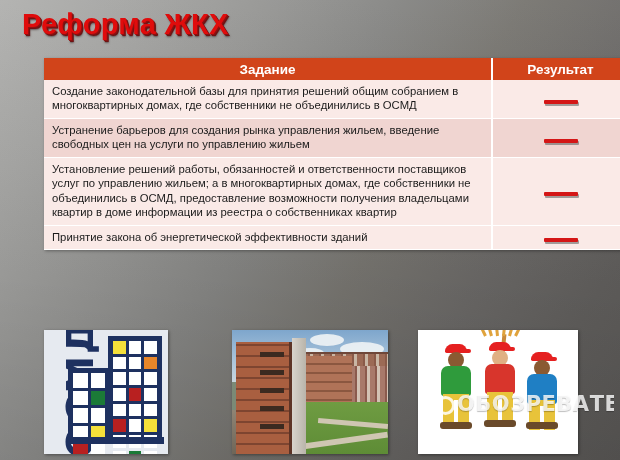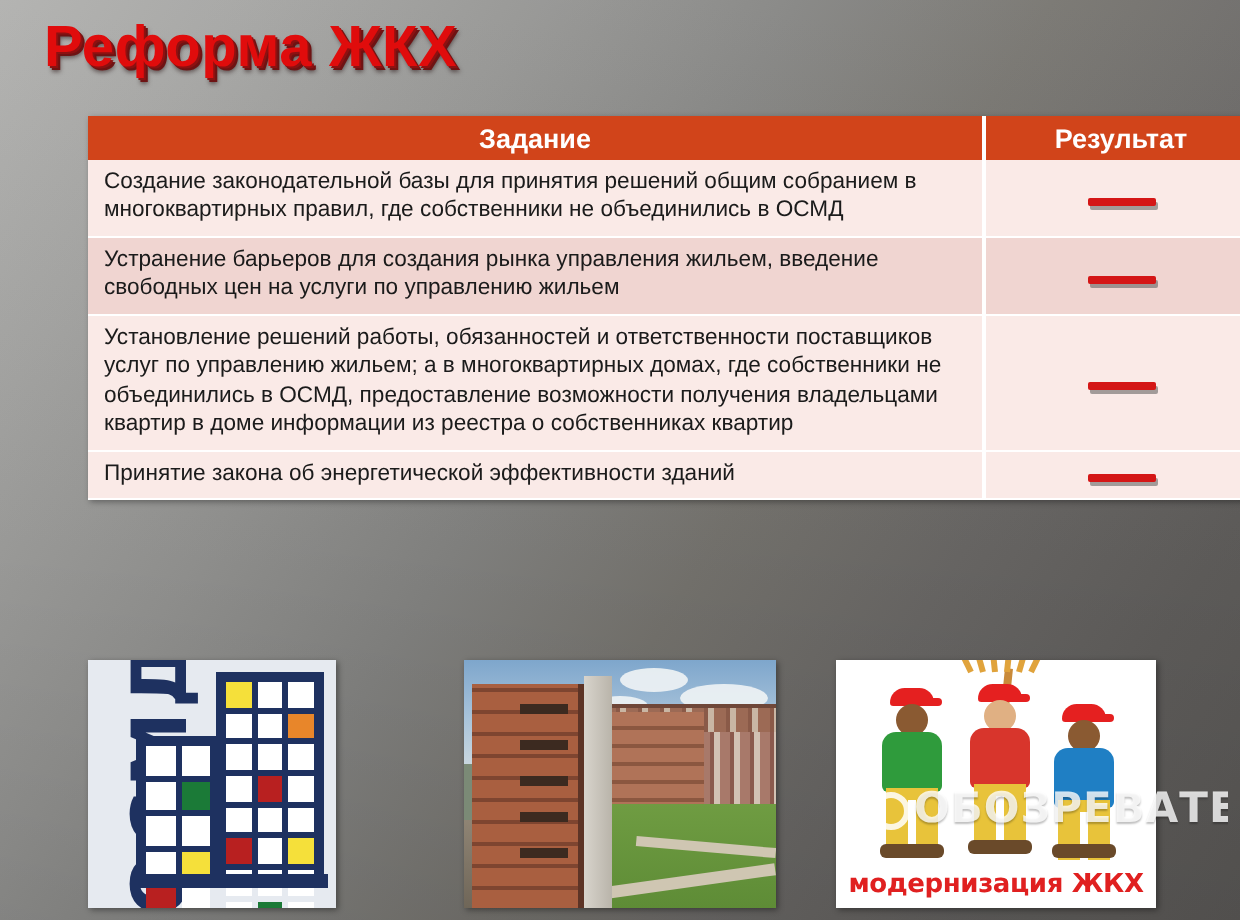--- a/index.html
+++ b/index.html
@@ -296,21 +296,21 @@
 
   <table id="reform-table">
     <thead>
       <tr>
         <th class="col-task">Задание</th>
         <th class="col-res">Результат</th>
       </tr>
     </thead>
     <tbody>
       <tr class="shade-b">
-        <td class="task">Создание законодательной базы для принятия решений общим собранием в многоквартирных правил, где собственники не объединились в ОСМД</td>
+        <td class="task">Создание законодательной базы для принятия решений общим собранием в многоквартирных домах, где собственники не объединились в ОСМД</td>
         <td class="res">
           <span class="dash"></span>
         </td>
       </tr>
       <tr class="shade-a">
         <td class="task">Устранение барьеров для создания рынка управления жильем, введение свободных цен на услуги по управлению жильем</td>
         <td class="res">
           <span class="dash"></span>
         </td>
       </tr>
@@ -423,20 +423,19 @@
     </div>
 
     <div class="worker" id="worker-r">
       <div class="w-cap" style="top:4px;"></div>
       <div class="w-head" style="top:12px; background:#8a5a32;"></div>
       <div class="w-body" style="top:26px; background:#1f7fc4;"></div>
       <div class="w-legs" style="top:52px;"></div>
       <div class="w-boots" style="top:74px;"></div>
     </div>
 
-    <div class="caption">модернизация ЖКХ</div>
   </div>
 
   <div id="watermark">
     <span class="wm-circle"></span><span>ОБОЗРЕВАТЕЛЬ</span>
   </div>
 
 </div>
 
 </body></html>

